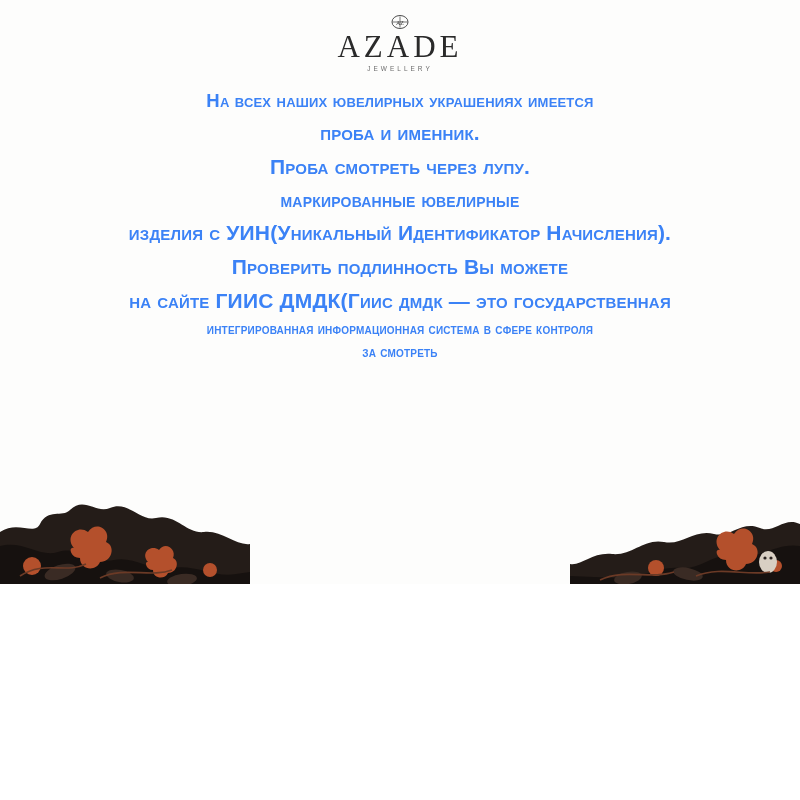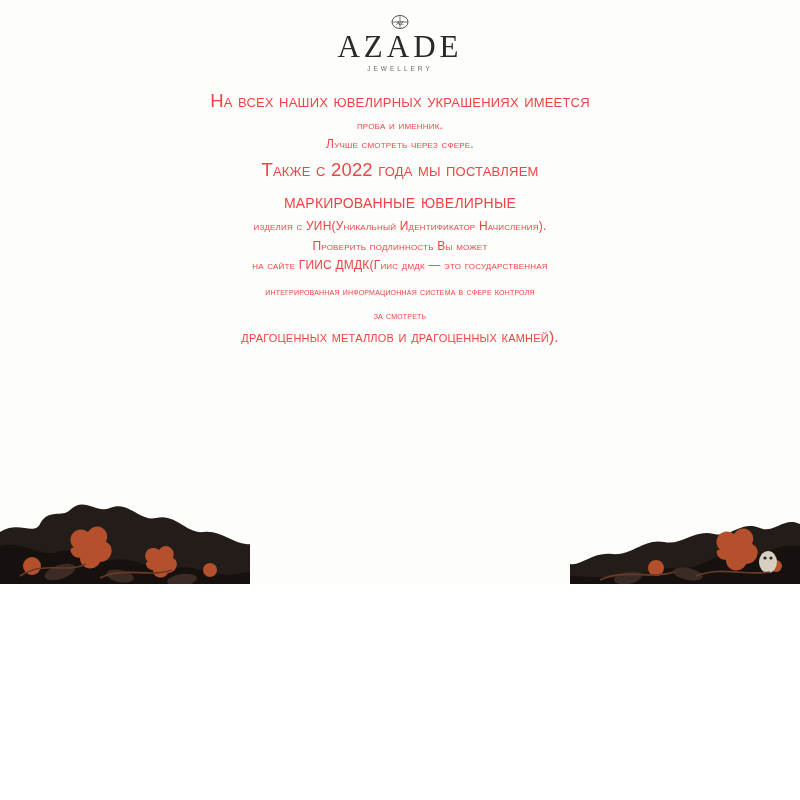--- a/index.html
+++ b/index.html
@@ -53,33 +53,33 @@
 
   
   .text-block {
     position: absolute;
     top: 86px;
     left: 0;
     width: 800px;
     text-align: center;
   }
   .line {
-    color: #ef4444;
-    font-weight: normal;
+    color: #3b82f6;
+    font-weight: bold;
     font-family: "Liberation Sans", sans-serif;
     font-variant: small-caps;
     line-height: 1.62;
     white-space: nowrap;
     letter-spacing: 0.2px;
   }
   .sz-18 { font-size: 18.5px; }
-  .sz-17 { font-size: 12px; }
+  .sz-17 { font-size: 21px; }
   .sz-16 { font-size: 20px; }
   .sz-15 { font-size: 15.5px; }
-  .sz-14 { font-size: 10px; margin-top: 8px; }
+  .sz-14 { font-size: 14px; }
 
   
   .deco {
     position: absolute;
     bottom: 0;
     pointer-events: none;
   }
   .deco-left { left: 0; }
   .deco-right { right: 0; }
 </style>
@@ -95,29 +95,27 @@
       <path d="M5.5 8 L20.5 8" stroke="#3a3a3a" stroke-width="0.7"></path>
       <text x="13" y="10.6" font-size="6" text-anchor="middle" fill="#3a3a3a" font-family="Liberation Serif, serif">AZ</text>
     </svg>
     <div class="logo-word">AZADE</div>
     <div class="logo-sub">JEWELLERY</div>
   </div>
 
   <div class="text-block">
     <div class="line sz-18">На всех наших ювелирных украшениях имеется</div>
     <div class="line sz-17">проба и именник.</div>
-    <div class="line sz-17">Лучше смотреть через сфере.</div>
-    <div class="line sz-18">Также с 2022 года мы поставляем</div>
+    <div class="line sz-17">Проба смотреть через лупу.</div>
     <div class="line sz-16">маркированные ювелирные</div>
     <div class="line sz-17">изделия с УИН(Уникальный Идентификатор Начисления).</div>
-    <div class="line sz-17">Проверить подлинность Вы может</div>
+    <div class="line sz-17">Проверить подлинность Вы можете</div>
     <div class="line sz-17">на сайте ГИИС ДМДК(Гиис дмдк — это государственная</div>
     <div class="line sz-14">интегрированная информационная система в сфере контроля</div>
     <div class="line sz-14">за смотреть</div>
-    <div class="line sz-15">драгоценных металлов и драгоценных камней).</div>
   </div>
 
   <svg class="deco deco-left" width="250" height="110" viewBox="0 0 250 110" aria-hidden="true">
     <path d="M0,110 L0,58 C18,46 34,62 40,50 C48,34 62,44 70,36 C84,22 96,40 110,34 C128,26 140,48 156,44 C176,39 186,60 204,58 C222,56 236,72 250,70 L250,110 Z" fill="#241c18"></path>
     <path d="M0,110 L0,72 C24,66 40,84 58,78 C80,71 92,90 114,86 C136,82 150,98 172,94 C196,90 214,104 236,100 L250,98 L250,110 Z" fill="#16110f"></path>
     <g fill="#b4502c">
       <path d="M74,74 c-10,-12 4,-24 14,-16 c8,-12 24,-2 18,10 c10,4 6,20 -6,20 c-4,10 -20,8 -20,-4 c-10,0 -12,-12 -6,-10 Z"></path>
       <path d="M148,88 c-8,-9 3,-18 11,-12 c6,-9 18,-1 14,8 c7,3 4,15 -5,15 c-3,7 -15,6 -15,-3 c-7,0 -9,-9 -5,-8 Z"></path>
       <circle cx="32" cy="92" r="9"></circle>
       <circle cx="210" cy="96" r="7"></circle>

